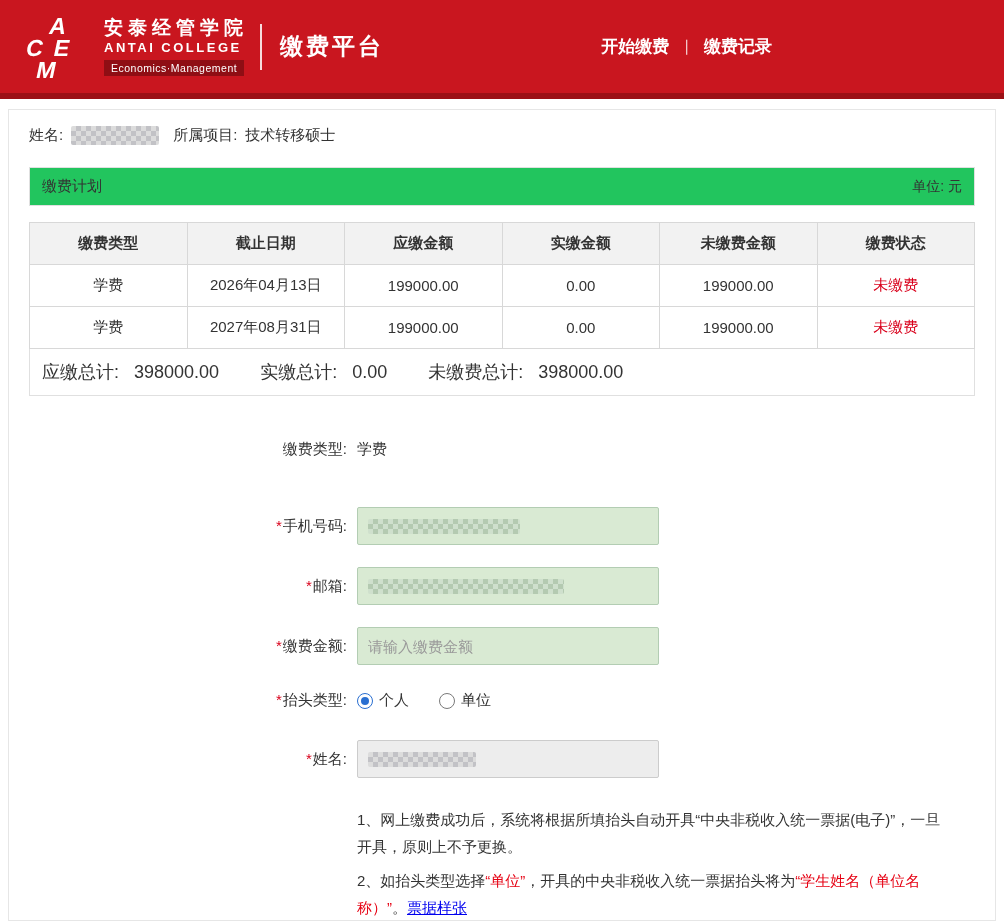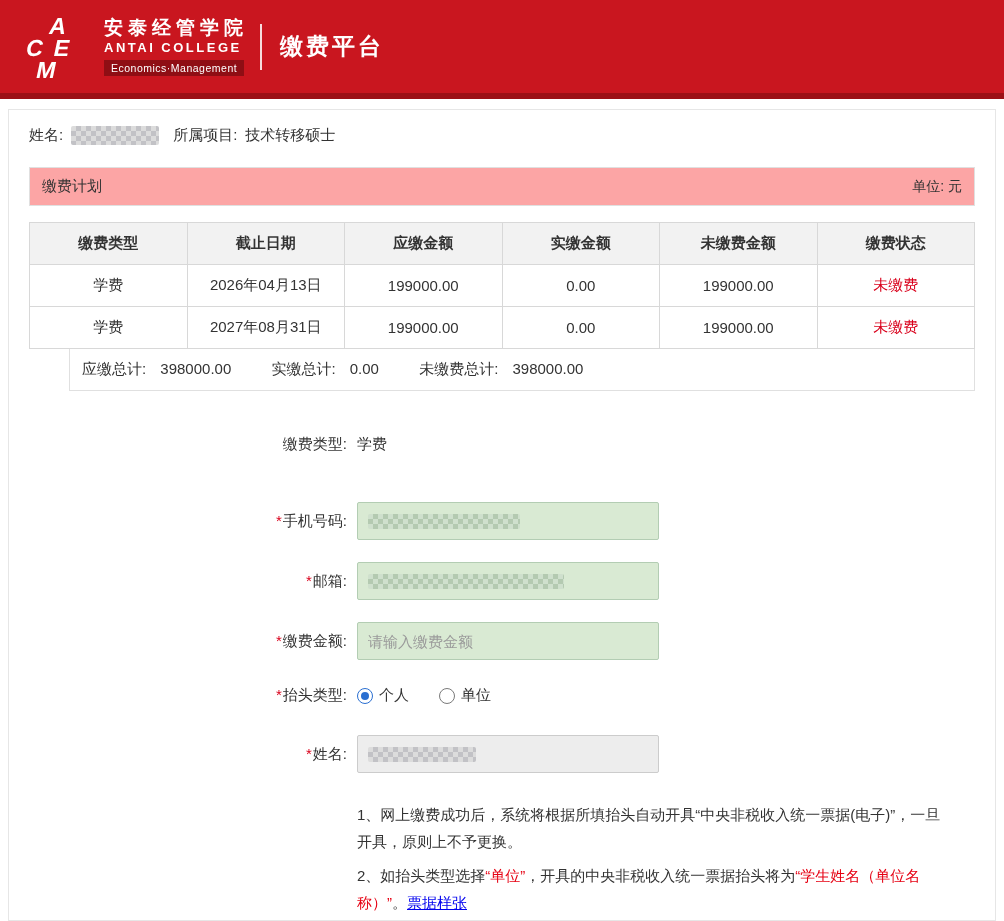--- a/index.html
+++ b/index.html
@@ -50,32 +50,32 @@
   }
   .gray-m {
     background-color: #dcdcdc;
     background-image:
       linear-gradient(45deg, #c2c2c6 26%, transparent 26%, transparent 74%, #c2c2c6 74%),
       linear-gradient(45deg, #c2c2c6 26%, transparent 26%, transparent 74%, #c2c2c6 74%);
   }
 
   
   .plan-header {
-    border: 1px solid #e0e0e0; background: #fca5a5;
+    border: 1px solid #e0e0e0; background: #22c55e;
     display: flex; justify-content: space-between; align-items: center;
     padding: 9px 12px; font-size: 15px;
   }
   .plan-unit { font-size: 14px; color: #333; }
   table { width: 100%; border-collapse: collapse; table-layout: fixed; margin-top: 16px; border-radius: 16px; }
   th, td { border: 1px solid #d8d8d8; text-align: center; padding: 11px 6px; font-size: 15px; }
   th { background: #f2f2f2; font-weight: bold; color: #333; }
   td.status { color: #d9001b; }
   .totals {
     border: 1px solid #e0e0e0; border-top: none;
-    padding: 11px 12px; font-size: 15px; margin-left: 40px;
+    padding: 11px 12px; font-size: 18px;
   }
   .tval { margin: 0 36px 0 10px; }
   .tval:last-child { margin-right: 0; }
 
   
   .form { margin-top: 44px; }
   .frow { display: flex; align-items: center; margin-bottom: 22px; }
   .frow.type-row { margin-bottom: 48px; }
   .frow.radio-row { margin-bottom: 26px; padding: 4px 0; }
   .flabel { width: 318px; text-align: right; font-size: 15px; flex: 0 0 auto; }
@@ -121,20 +121,25 @@
       <text x="38" y="74">M</text>
     </g>
   </svg>
   <div class="school">
     <div class="school-cn">安泰经管学院</div>
     <div class="school-en">ANTAI COLLEGE</div>
     <div class="school-sub">Economics·Management</div>
   </div>
   <div class="vdiv"></div>
   <div class="platform">缴费平台</div>
+  <nav class="nav">
+    <a class="nav-link">开始缴费</a>
+    <span class="nav-sep">｜</span>
+    <a class="nav-link">缴费记录</a>
+  </nav>
 </div>
 <div class="header-strip"></div>
 
 <div class="card">
 
   <div class="profile-row">
     <span class="plabel">姓名:</span>
     <span class="mosaic gray-m" style="width:88px;height:19px;"></span>
     <span class="plabel proj">所属项目:</span>
     <span>技术转移硕士</span>

